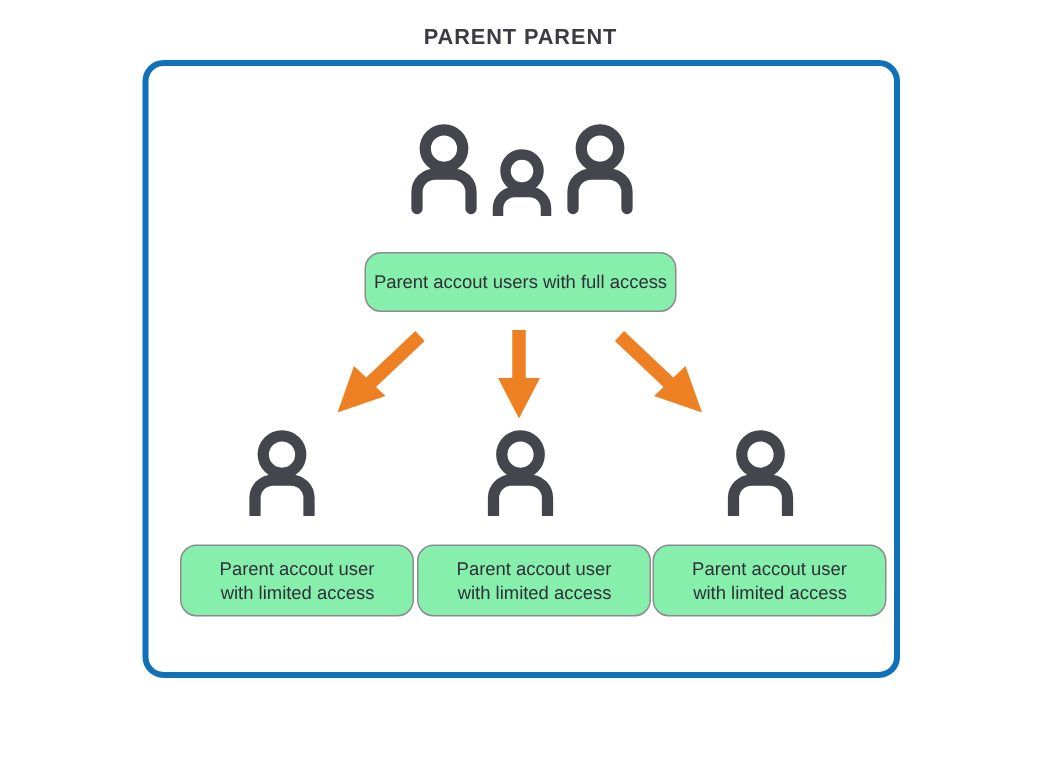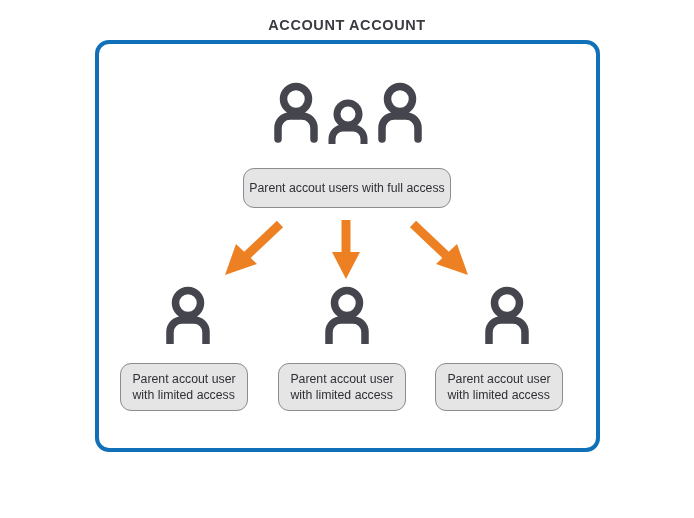--- a/index.html
+++ b/index.html
@@ -74,40 +74,40 @@
   .child-icon-slot.slot-1 { left: 63px; }
   .child-icon-slot.slot-2 { left: 222px; }
   .child-icon-slot.slot-3 { left: 382px; }
 
   
   .label-box {
     position: absolute;
     box-sizing: border-box;
     border: 1.3px solid #8b8b90;
     border-radius: 11px;
-    background: #e5e5e5;
+    background: #86efac;
     color: #2f3037;
     display: flex;
     align-items: center;
     justify-content: center;
-    text-align: left;
+    text-align: right;
     line-height: 1.32;
   }
 
   .full-access-box {
     left: 243px;
     top: 168px;
     width: 208px;
     height: 40px;
     font-size: 12.3px;
   }
 
   .limited-box {
     top: 363px;
-    width: 128px;
+    width: 156px;
     height: 48px;
     font-size: 12.3px;
     padding: 0 6px;
   }
   .limited-box.box-1 { left: 120px; }
   .limited-box.box-2 { left: 278px; }
   .limited-box.box-3 { left: 435px; }
   .limited-box .line { display: block; }
 
   
@@ -141,21 +141,21 @@
     font-weight: bold;
     color: #ED8022;
     white-space: nowrap;
   }
 </style>
 </head>
 <body>
 
 <div id="stage">
 
-  <div class="diagram-title">ACCOUNT ACCOUNT</div>
+  <div class="diagram-title">PARENT PARENT</div>
 
   <div class="account-frame"></div>
 
   <div class="person-group-top">
     <svg width="160" height="62" viewBox="0 0 160 62">
 
       <g fill="none" stroke="#44454d" stroke-width="7.5" stroke-linecap="round">
         <circle cx="28" cy="17" r="12.5"></circle>
         <path d="M10 57 L10 46 a12 12 0 0 1 12 -12 L34 34 a12 12 0 0 1 12 12 L46 57"></path>
       </g>

